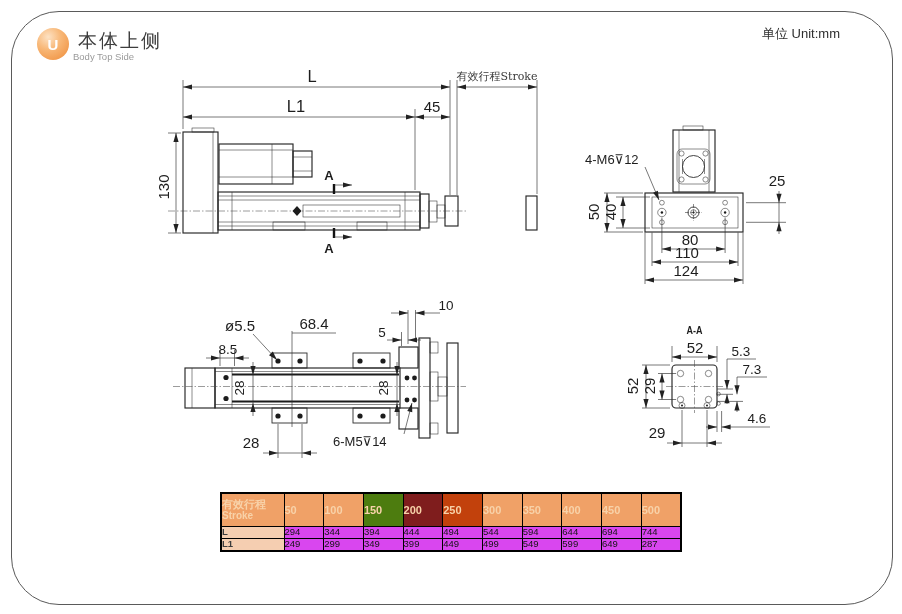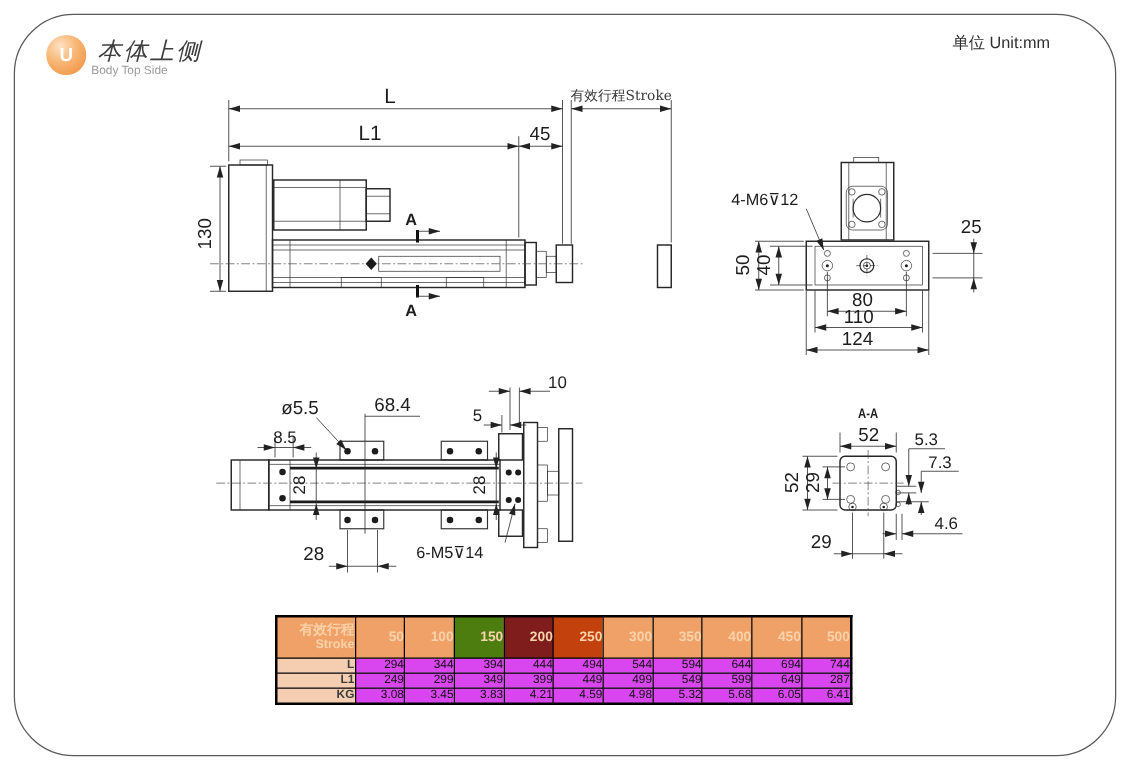--- a/index.html
+++ b/index.html
@@ -3,42 +3,42 @@
 <meta charset="utf-8">
 <style>
   html,body{margin:0;padding:0;background:#fff;}
   .page{position:relative;width:902px;height:614px;background:#fff;overflow:hidden;
         font-family:"Liberation Sans","DejaVu Sans",sans-serif;}
   .frame{position:absolute;left:11px;top:11px;width:880px;height:592px;
          border:1.3px solid #5a5a5a;border-radius:48px;}
   .logo{position:absolute;left:37px;top:28px;width:32px;height:32px;border-radius:50%;
         background:radial-gradient(circle at 35% 28%, #fde2c4 0%, #f8b878 40%, #ee8a36 100%);
         color:#fff;font-weight:bold;font-size:15px;display:flex;align-items:center;justify-content:center;}
-  .title{position:absolute;left:78px;top:28px;font-size:19px;letter-spacing:2px;color:#3d3d3d;font-weight:500;font-style:italic;}
+  .title{position:absolute;left:78px;top:28px;font-size:19px;letter-spacing:2px;color:#3d3d3d;font-weight:500;}
   .subtitle{position:absolute;left:73px;top:51px;font-size:9.5px;color:#9a9a9a;}
   .unit{position:absolute;left:762px;top:25px;font-size:13px;color:#2e2e2e;}
   svg.draw{position:absolute;left:0;top:0;}
   
   .ol{stroke:#262626;stroke-width:1.15;fill:none}
   .il{stroke:#2c2c2c;stroke-width:.55;fill:none}
   .md{stroke:#2c2c2c;stroke-width:.9;fill:none}
   .bar{stroke:#1b1b1b;stroke-width:2.2;fill:none}
   .cl{stroke:#4a4a4a;stroke-width:.55;stroke-dasharray:7 2 1.5 2;fill:none}
   .ext,.dim{stroke:#2f2f2f;stroke-width:.65;fill:none}
   .thick{stroke:#111;stroke-width:2.4;fill:none}
   .scr{fill:#1c1c1c}
   text{font-family:"Liberation Sans","DejaVu Sans",sans-serif;fill:#1d1d1d}
   .t14{font-size:13.5px}.t15{font-size:15px}.t16{font-size:16.5px}
   .t13{font-size:13px}
   .tser{font-size:11px;font-family:"DejaVu Serif","Liberation Serif",serif;fill:#3a3a3a}
   .tb{font-size:13px;font-weight:bold}
   .taa{font-size:11px;font-weight:bold}
   
   .stable{position:absolute;left:220px;top:492px;border-collapse:collapse;table-layout:fixed;width:460px;}
-  .stable th,.stable td{border:1px solid #000;padding:0;text-align:right;vertical-align:middle;line-height:1.15;}
+  .stable th,.stable td{border:1px solid #000;padding:0;text-align:left;vertical-align:middle;line-height:1.15;}
   .stable{border:2px solid #000;}
   .stable thead th{height:32px;}
   .stable tbody td{height:10.5px;font-size:9.5px;color:#141414;background:#d946ef;}
   .hcell{font-size:11px;font-weight:bold;}
   .hcell .en{font-size:10px;display:block;margin-top:-1px;}
   .colnum{font-size:11px;font-weight:bold;}
   .rlabel{font-weight:bold;font-size:9.5px;}
 </style>
 </head>
 <body>
@@ -351,28 +351,15 @@
         <td>299</td>
         <td>349</td>
         <td>399</td>
         <td>449</td>
         <td>499</td>
         <td>549</td>
         <td>599</td>
         <td>649</td>
         <td>287</td>
       </tr>
-      <tr>
-        <td class="rlabel" style="background:#f5ceb1;color:#3d3d3d">KG</td>
-        <td>3.08</td>
-        <td>3.45</td>
-        <td>3.83</td>
-        <td>4.21</td>
-        <td>4.59</td>
-        <td>4.98</td>
-        <td>5.32</td>
-        <td>5.68</td>
-        <td>6.05</td>
-        <td>6.41</td>
-      </tr>
     </tbody>
   </table>
 </div>
 
 </body></html>

